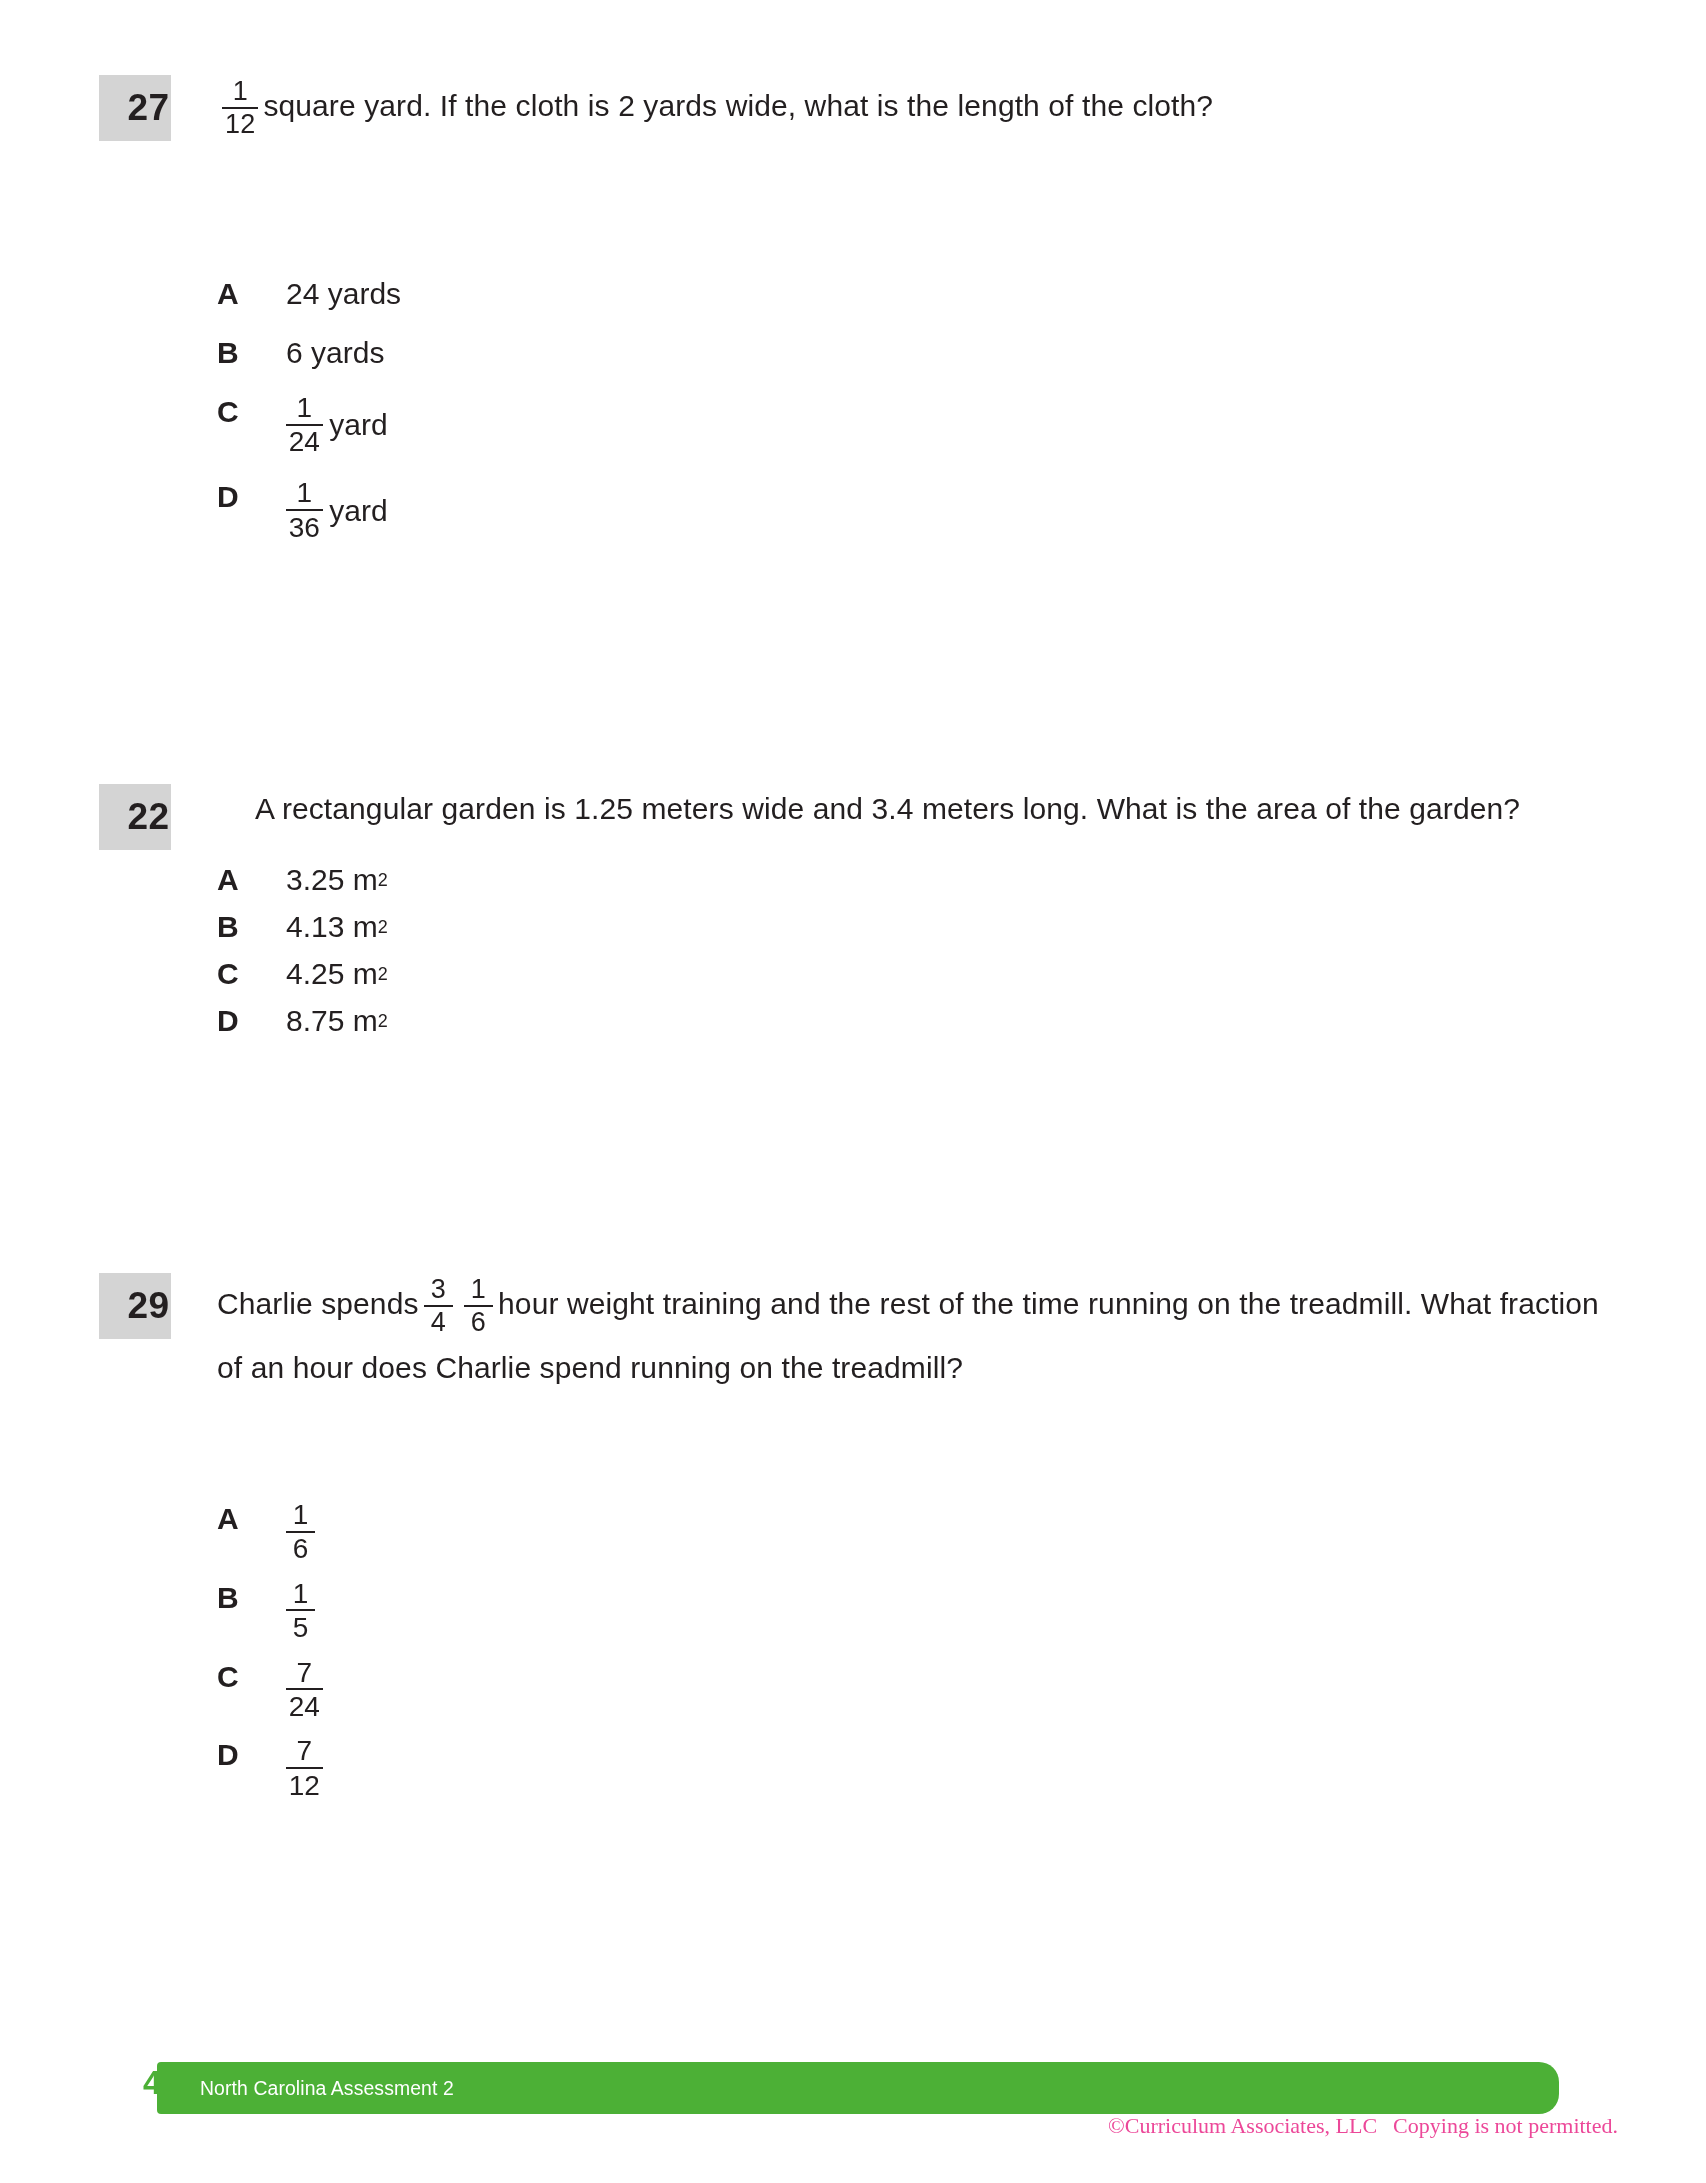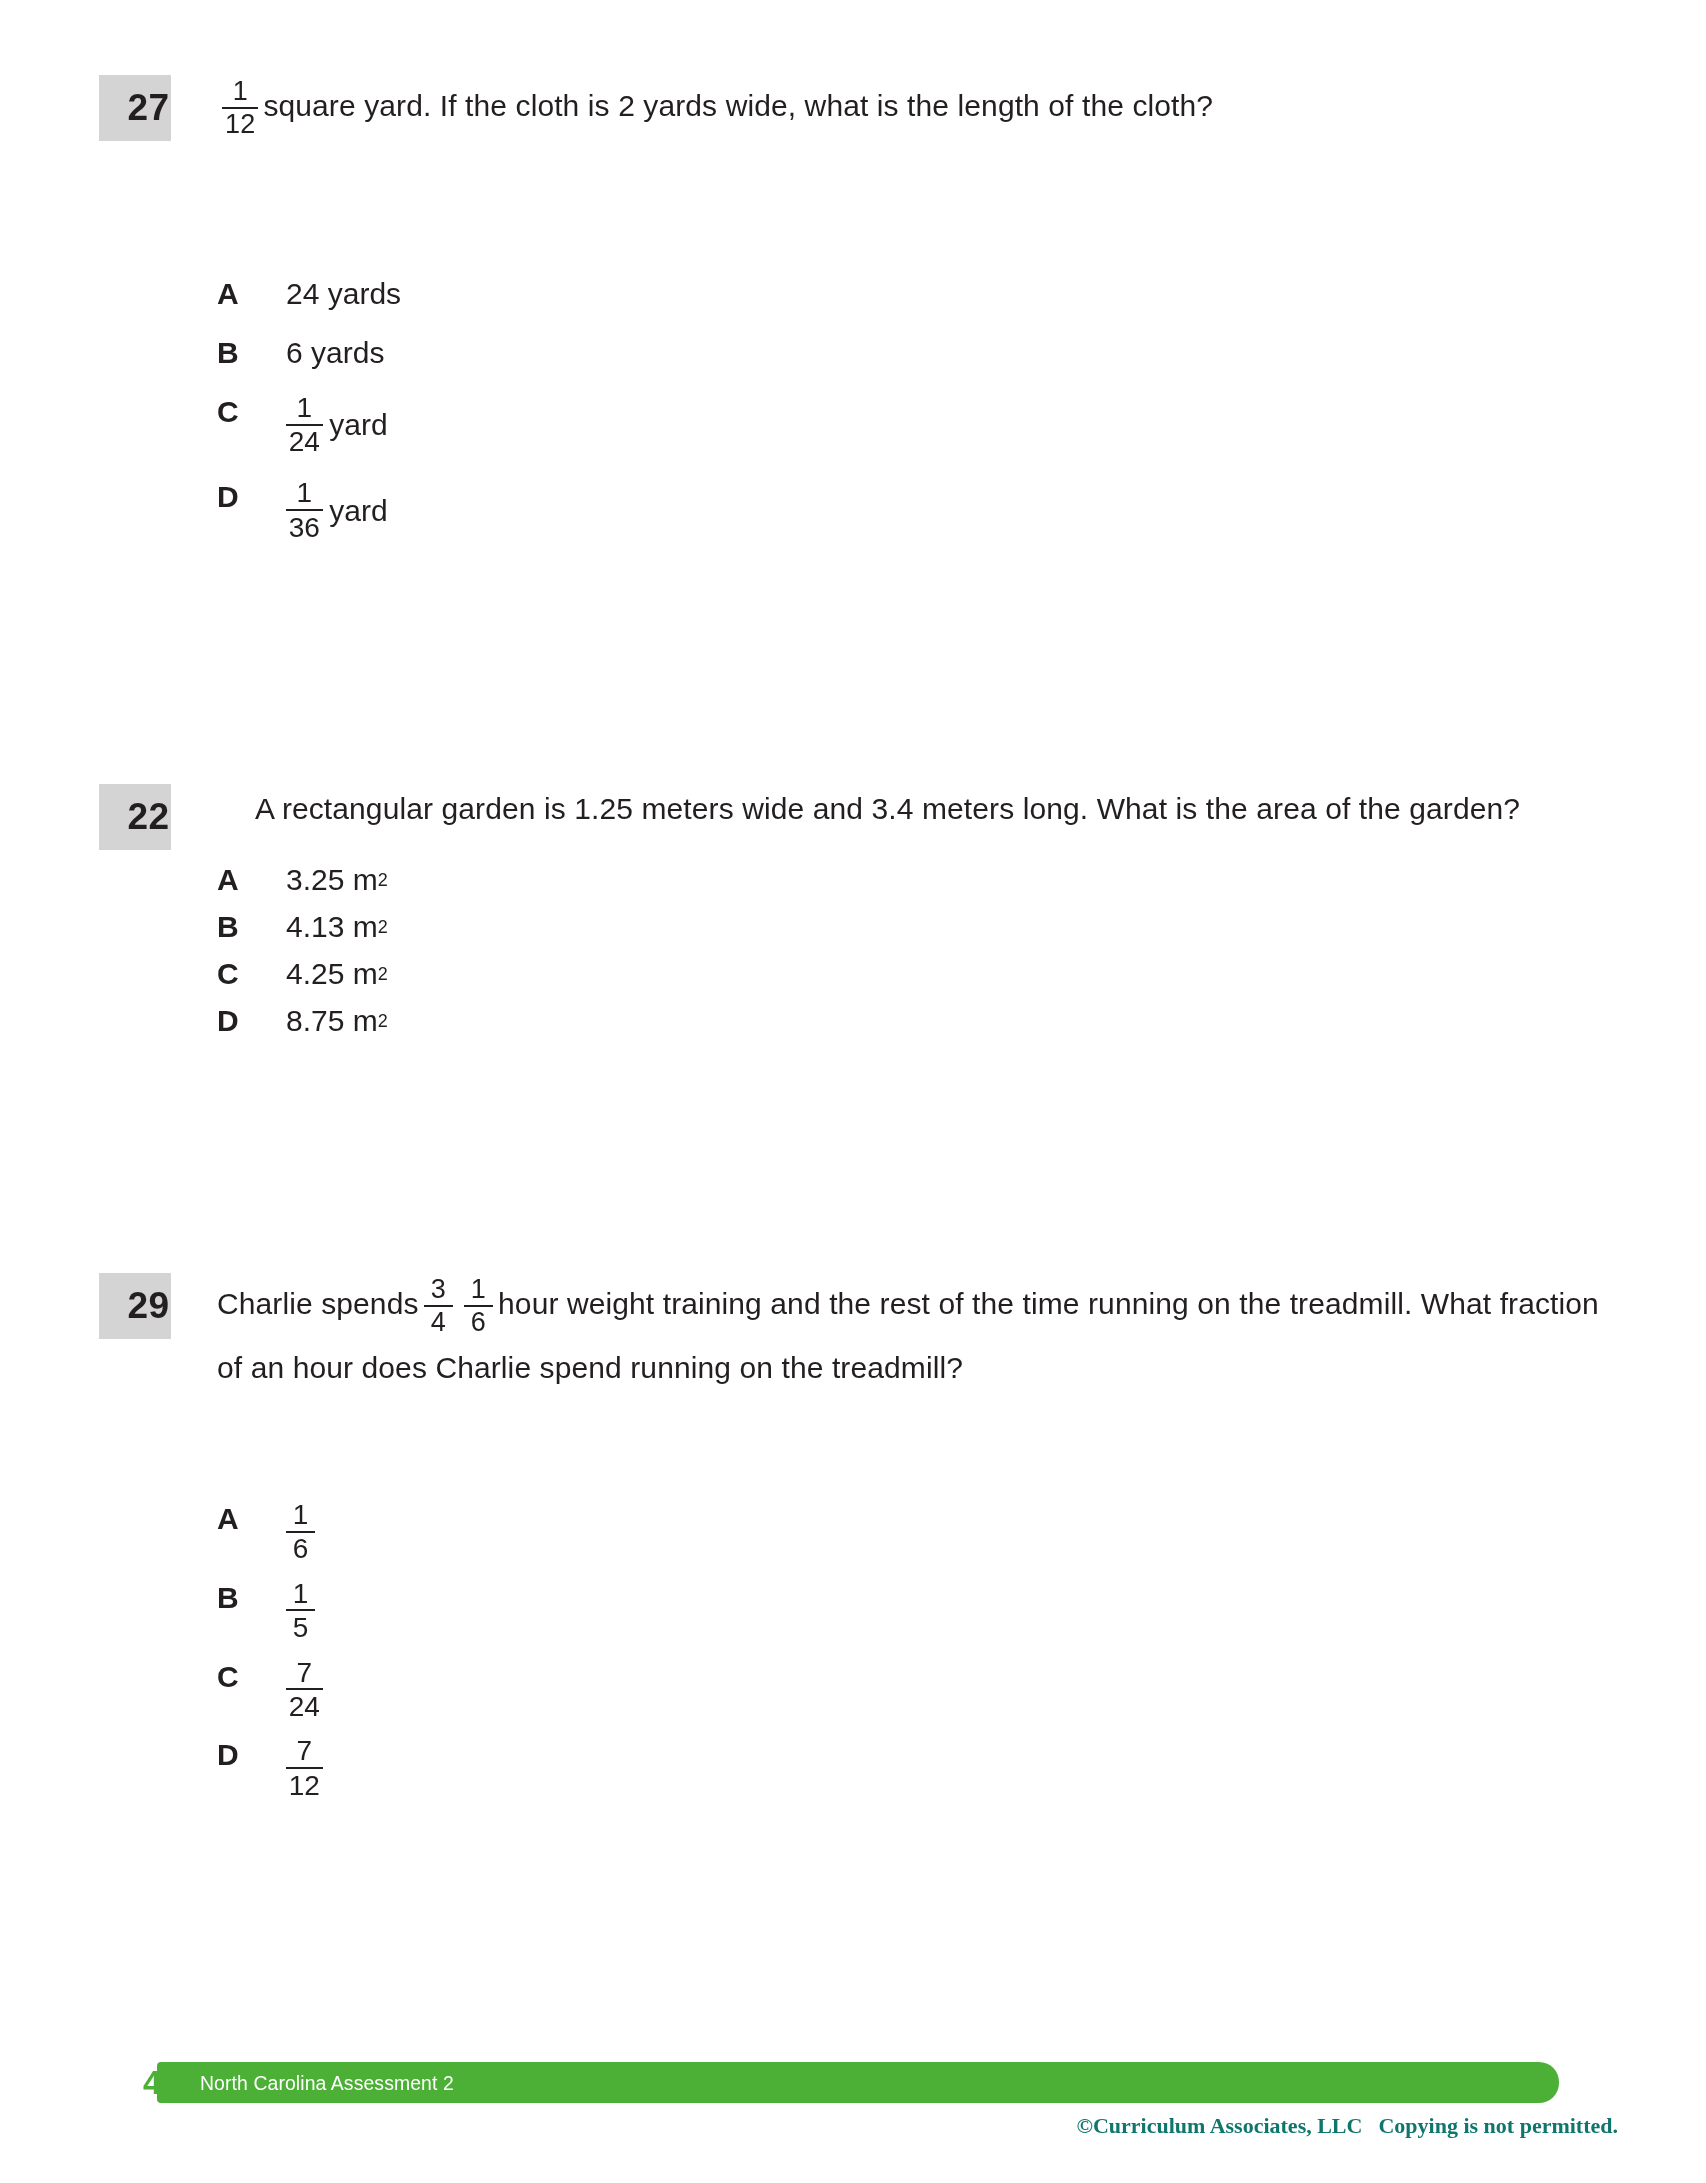--- a/index.html
+++ b/index.html
@@ -139,43 +139,42 @@
     font-weight: bold;
     color: #4cb036;
     letter-spacing: 0.3px;
     margin-left: 44px;
   }
   .green-bar {
     position: absolute;
     left: 157px;
     top: 2062px;
     width: 1402px;
-    height: 41px;
+    height: 52px;
     background: #4cb036;
     border-radius: 4px 20px 20px 4px;
   }
   .green-bar .bar-label {
     position: absolute;
     left: 43px;
     top: 50%;
     transform: translateY(-50%);
     color: #ffffff;
     font-size: 19.4px;
     letter-spacing: 0.1px;
     white-space: nowrap;
   }
   .copyright {
     position: absolute;
     right: 88px;
     top: 2113px;
     font-family: "Liberation Serif", serif;
     font-size: 22px;
-    color: #0f766e;
+    color: #ec4899;
     white-space: nowrap;
-    font-weight: bold;
   }
   .copyright .gap { display: inline-block; width: 16px; }
 </style>
 </head>
 <body>
 
 <div class="page">
 
   <div class="question" style="top:75px;">
     <div class="qnum">27</div>

